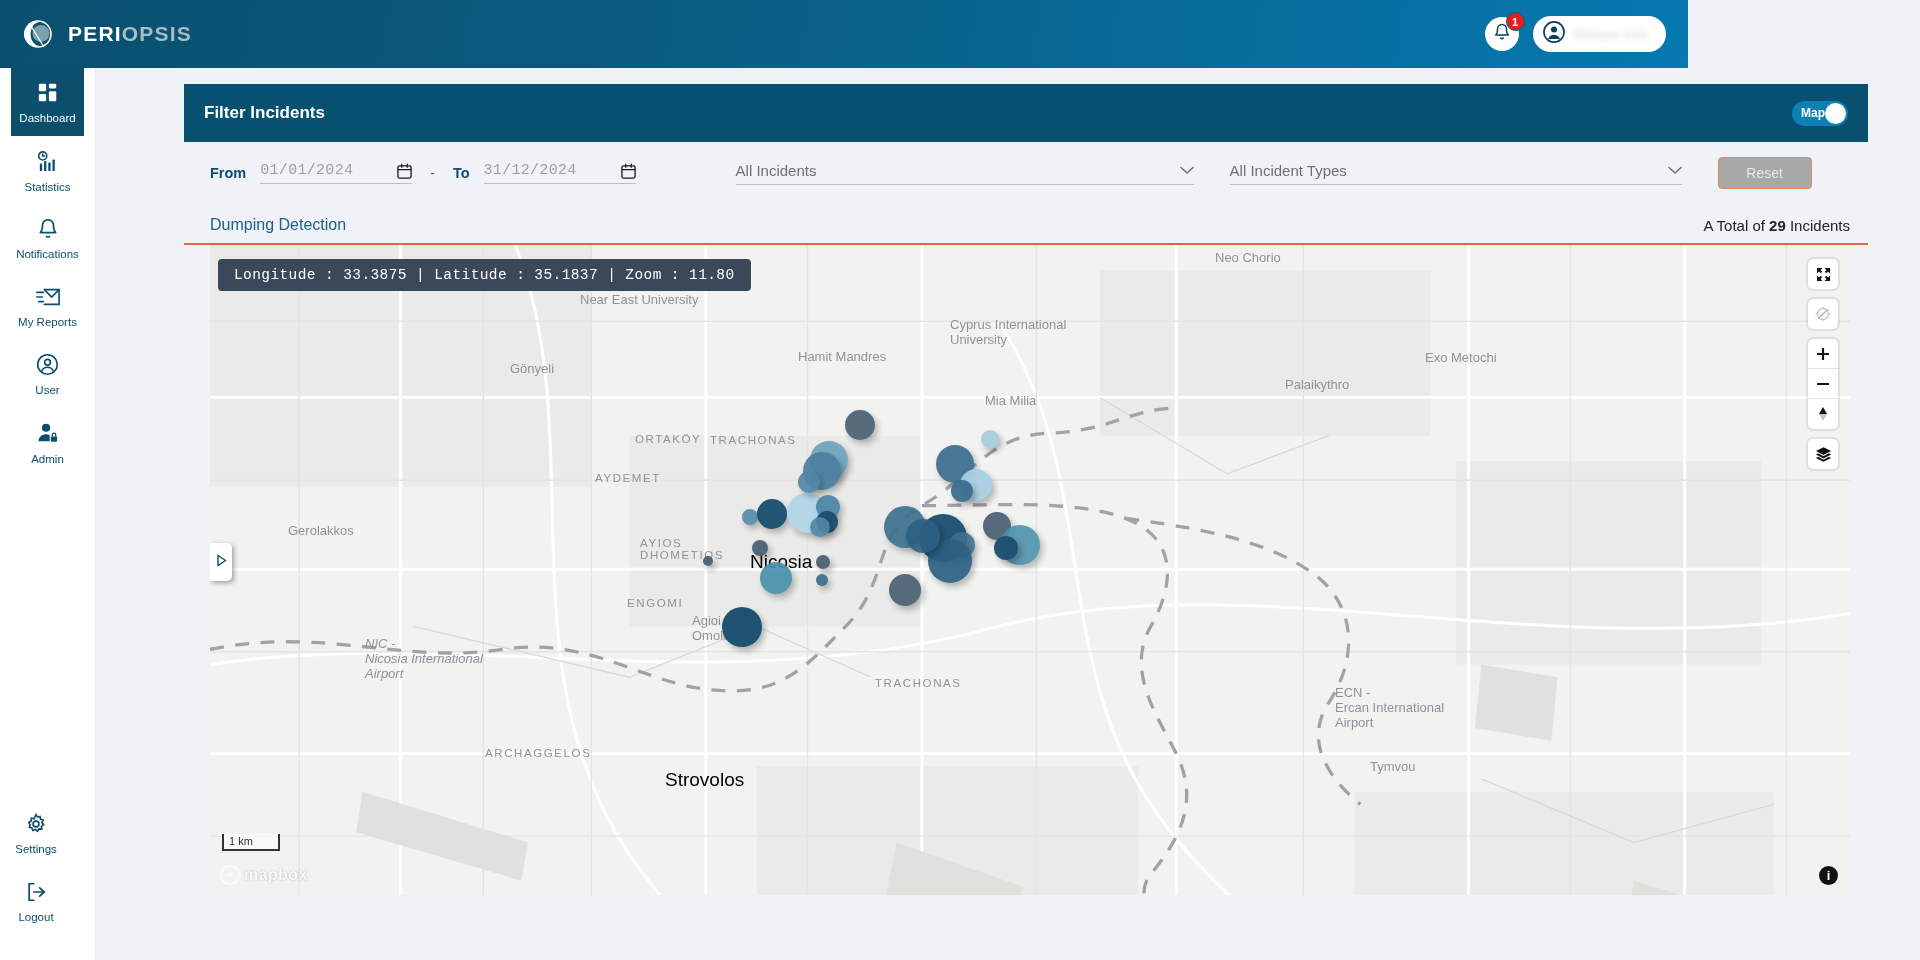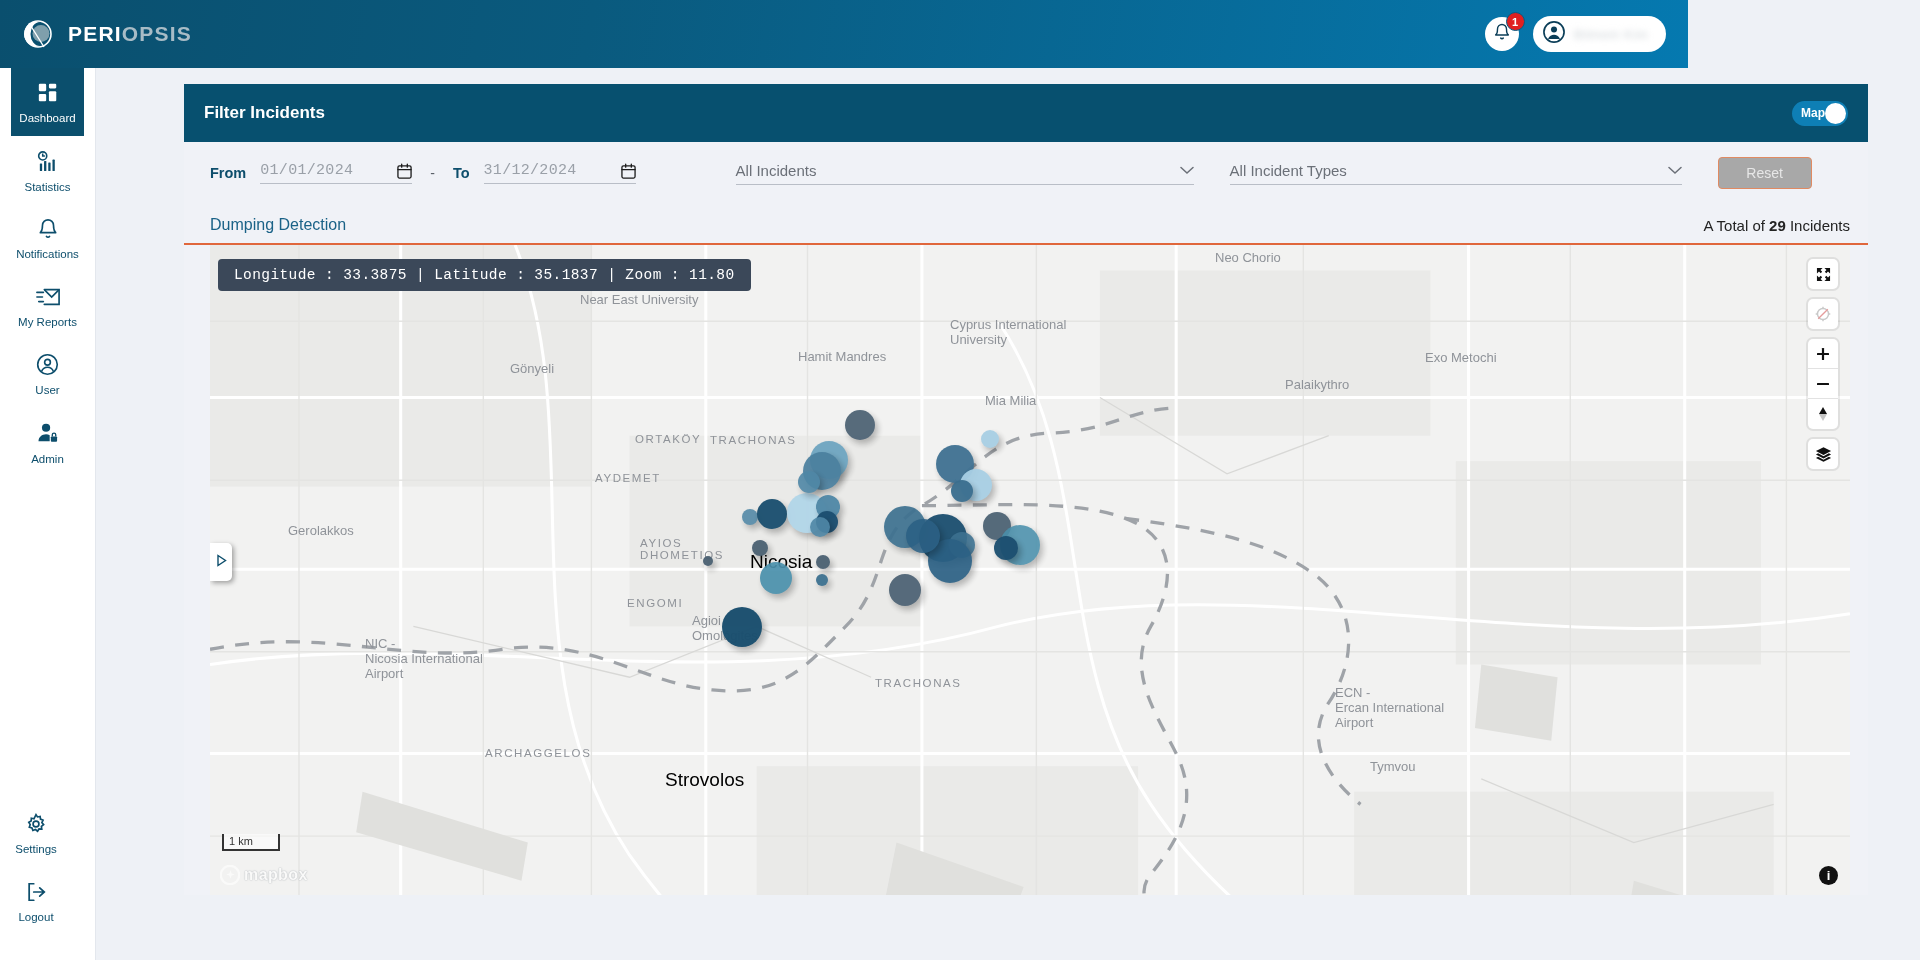--- a/index.html
+++ b/index.html
@@ -412,21 +412,21 @@
 
     <div class="map">
 
       <div class="place-label" style="left: 1160px; top: 514px;">Tymvou</div>
         <div class="place-label big" style="left: 455px; top: 524px;">Strovolos</div>
         <div class="place-label caps" style="left: 275px; top: 502px;">ARCHAGGELOS</div>
         <div class="place-label" style="left: 1125px; top: 440px;">ECN -
 Ercan International
 Airport</div>
         <div class="place-label caps" style="left: 665px; top: 432px;">TRACHONAS</div>
-        <div class="place-label" style="left: 155px; top: 391px;">NIC -
+        <div class="place-label" style="left: 155px; top: 391px; font-style: italic;">NIC -
 Nicosia International
 Airport</div>
         <div class="place-label" style="left: 482px; top: 368px;">Agioi
 Omológites</div>
         <div class="place-label caps" style="left: 417px; top: 352px;">ENGOMI</div>
         <div class="place-label big" style="left: 540px; top: 306px;">Nicosia</div>
         <div class="place-label caps" style="left: 430px; top: 292px;">AYIOS
 DHOMETIOS</div>
         <div class="place-label" style="left: 78px; top: 278px;">Gerolakkos</div>
         <div class="place-label caps" style="left: 385px; top: 227px;">AYDEMET</div>

